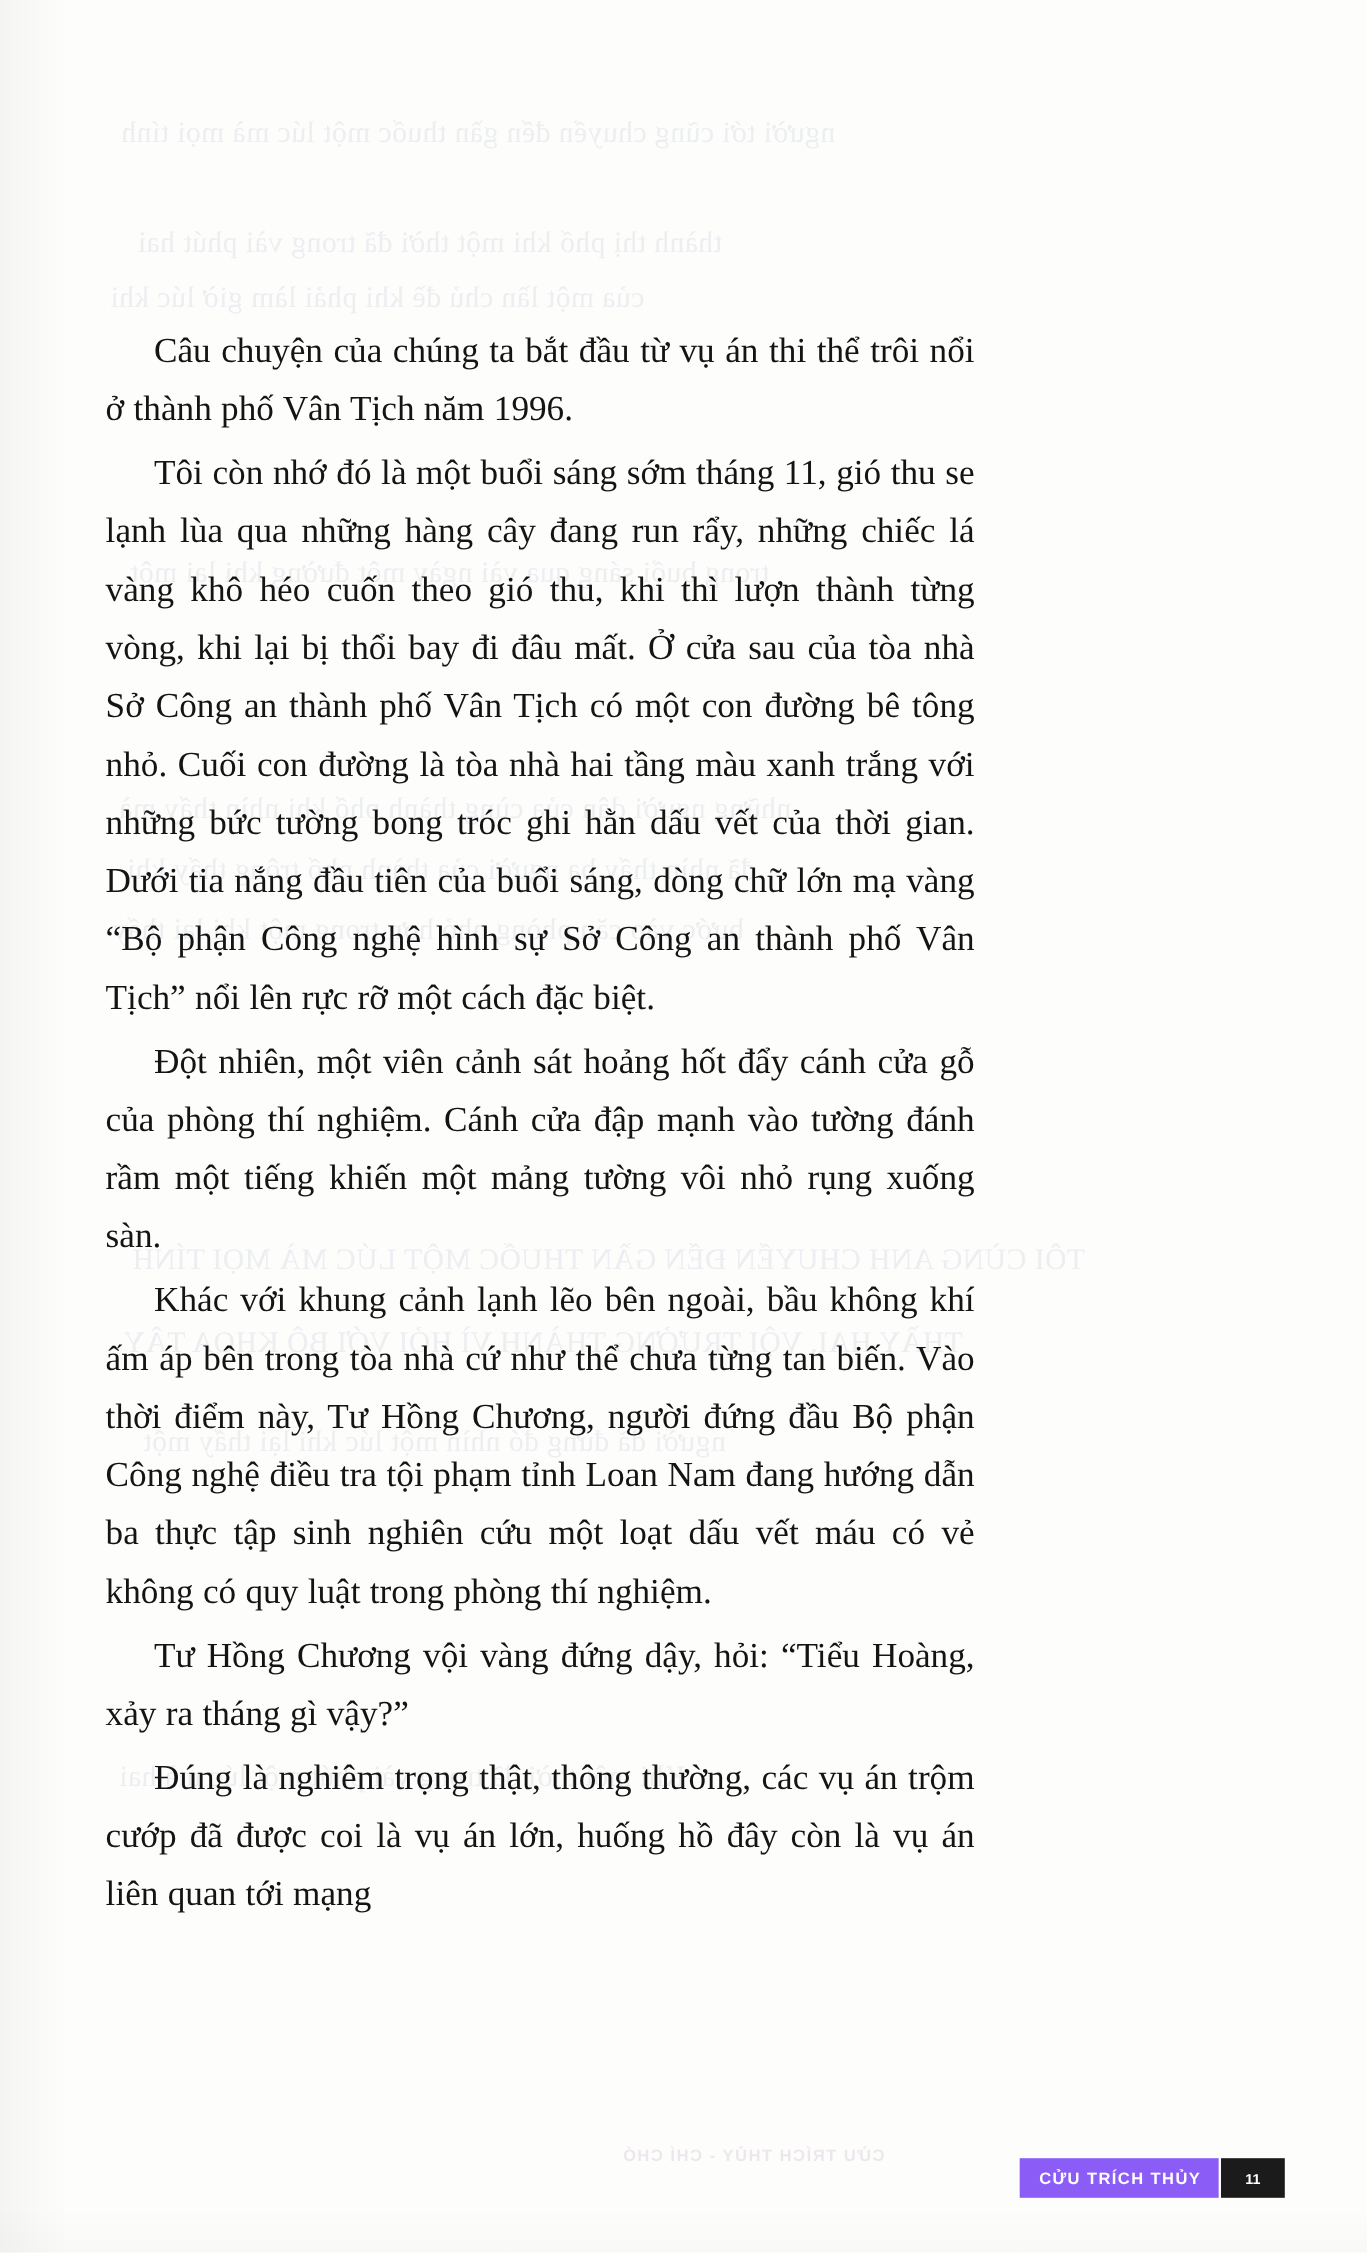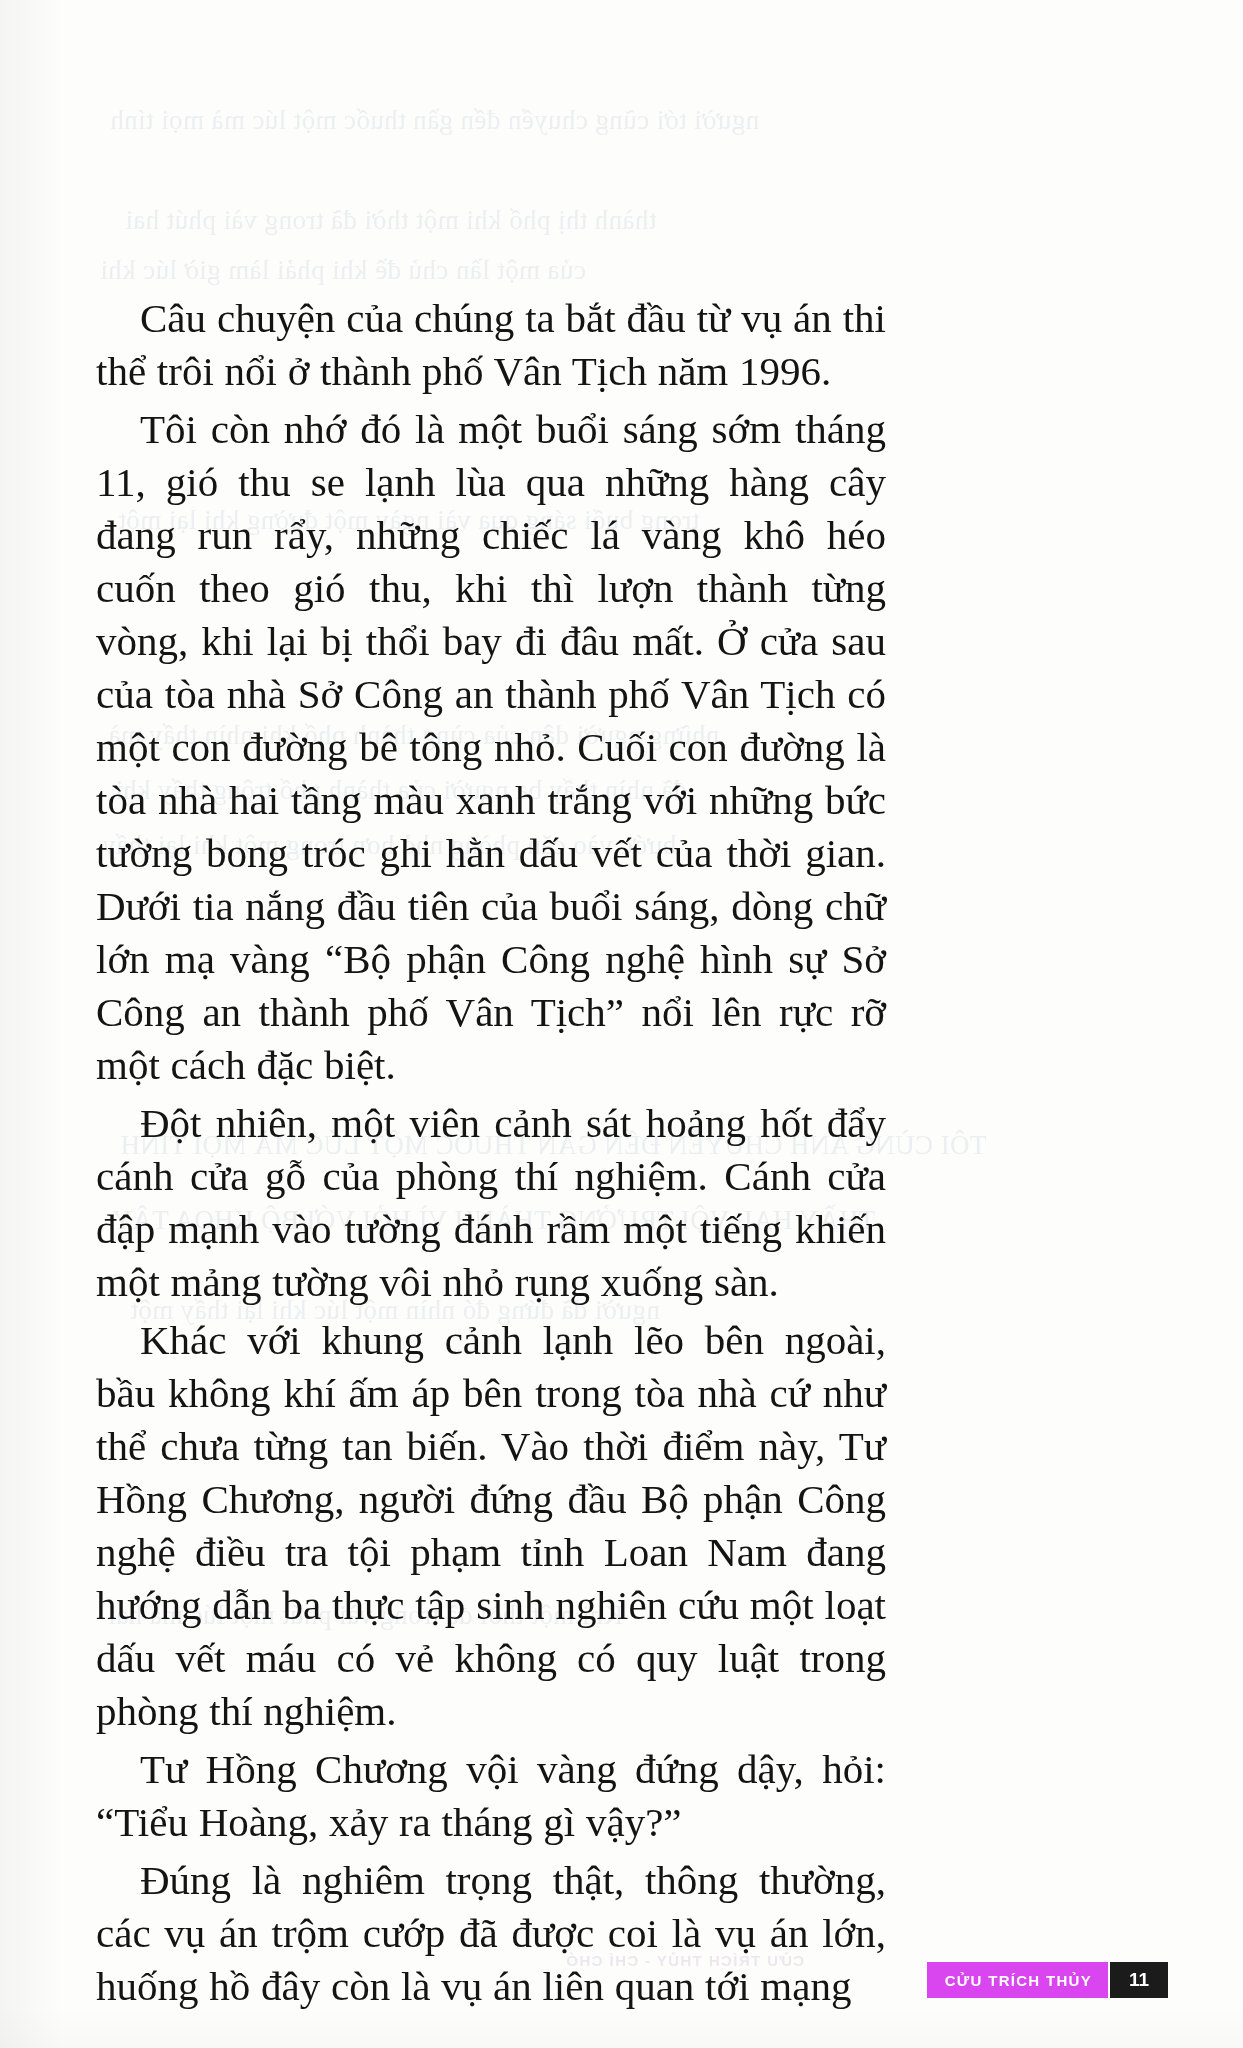--- a/index.html
+++ b/index.html
@@ -48,21 +48,21 @@
   .content {
     position: absolute;
     left: 96px;
     top: 96px;
     width: 790px;
     z-index: 2;
   }
 
   p.para {
     margin: 0 0 5px 0;
-    font-size: 41px;
+    font-size: 32px;
     line-height: 53px;
     color: #141414;
     text-align: justify;
     text-indent: 44px;
     word-spacing: 0.5px;
     -webkit-font-smoothing: antialiased;
   }
   p.para.last { margin-bottom: 0; }
 
   
@@ -76,39 +76,39 @@
   }
   .footer-bar {
     position: absolute;
     right: 75px;
     bottom: 0;
     display: flex;
     align-items: stretch;
     height: 36px;
   }
   .footer-title {
-    background: #d946ef;
+    background: #8b5cf6;
     color: #ffffff;
     font-family: "Liberation Sans", sans-serif;
     font-size: 15px;
     font-weight: bold;
     letter-spacing: 1.3px;
     display: flex;
     align-items: center;
     padding: 0 16px 0 18px;
   }
   .footer-sep {
     width: 2px;
     background: #ffffff;
   }
   .footer-page {
     background: #1b1b1b;
     color: #ffffff;
     font-family: "Liberation Sans", sans-serif;
-    font-size: 19px;
+    font-size: 13px;
     font-weight: bold;
     display: flex;
     align-items: center;
     justify-content: center;
     min-width: 38px;
     padding: 0 10px;
   }
 
   
   .edge-shade-left {

